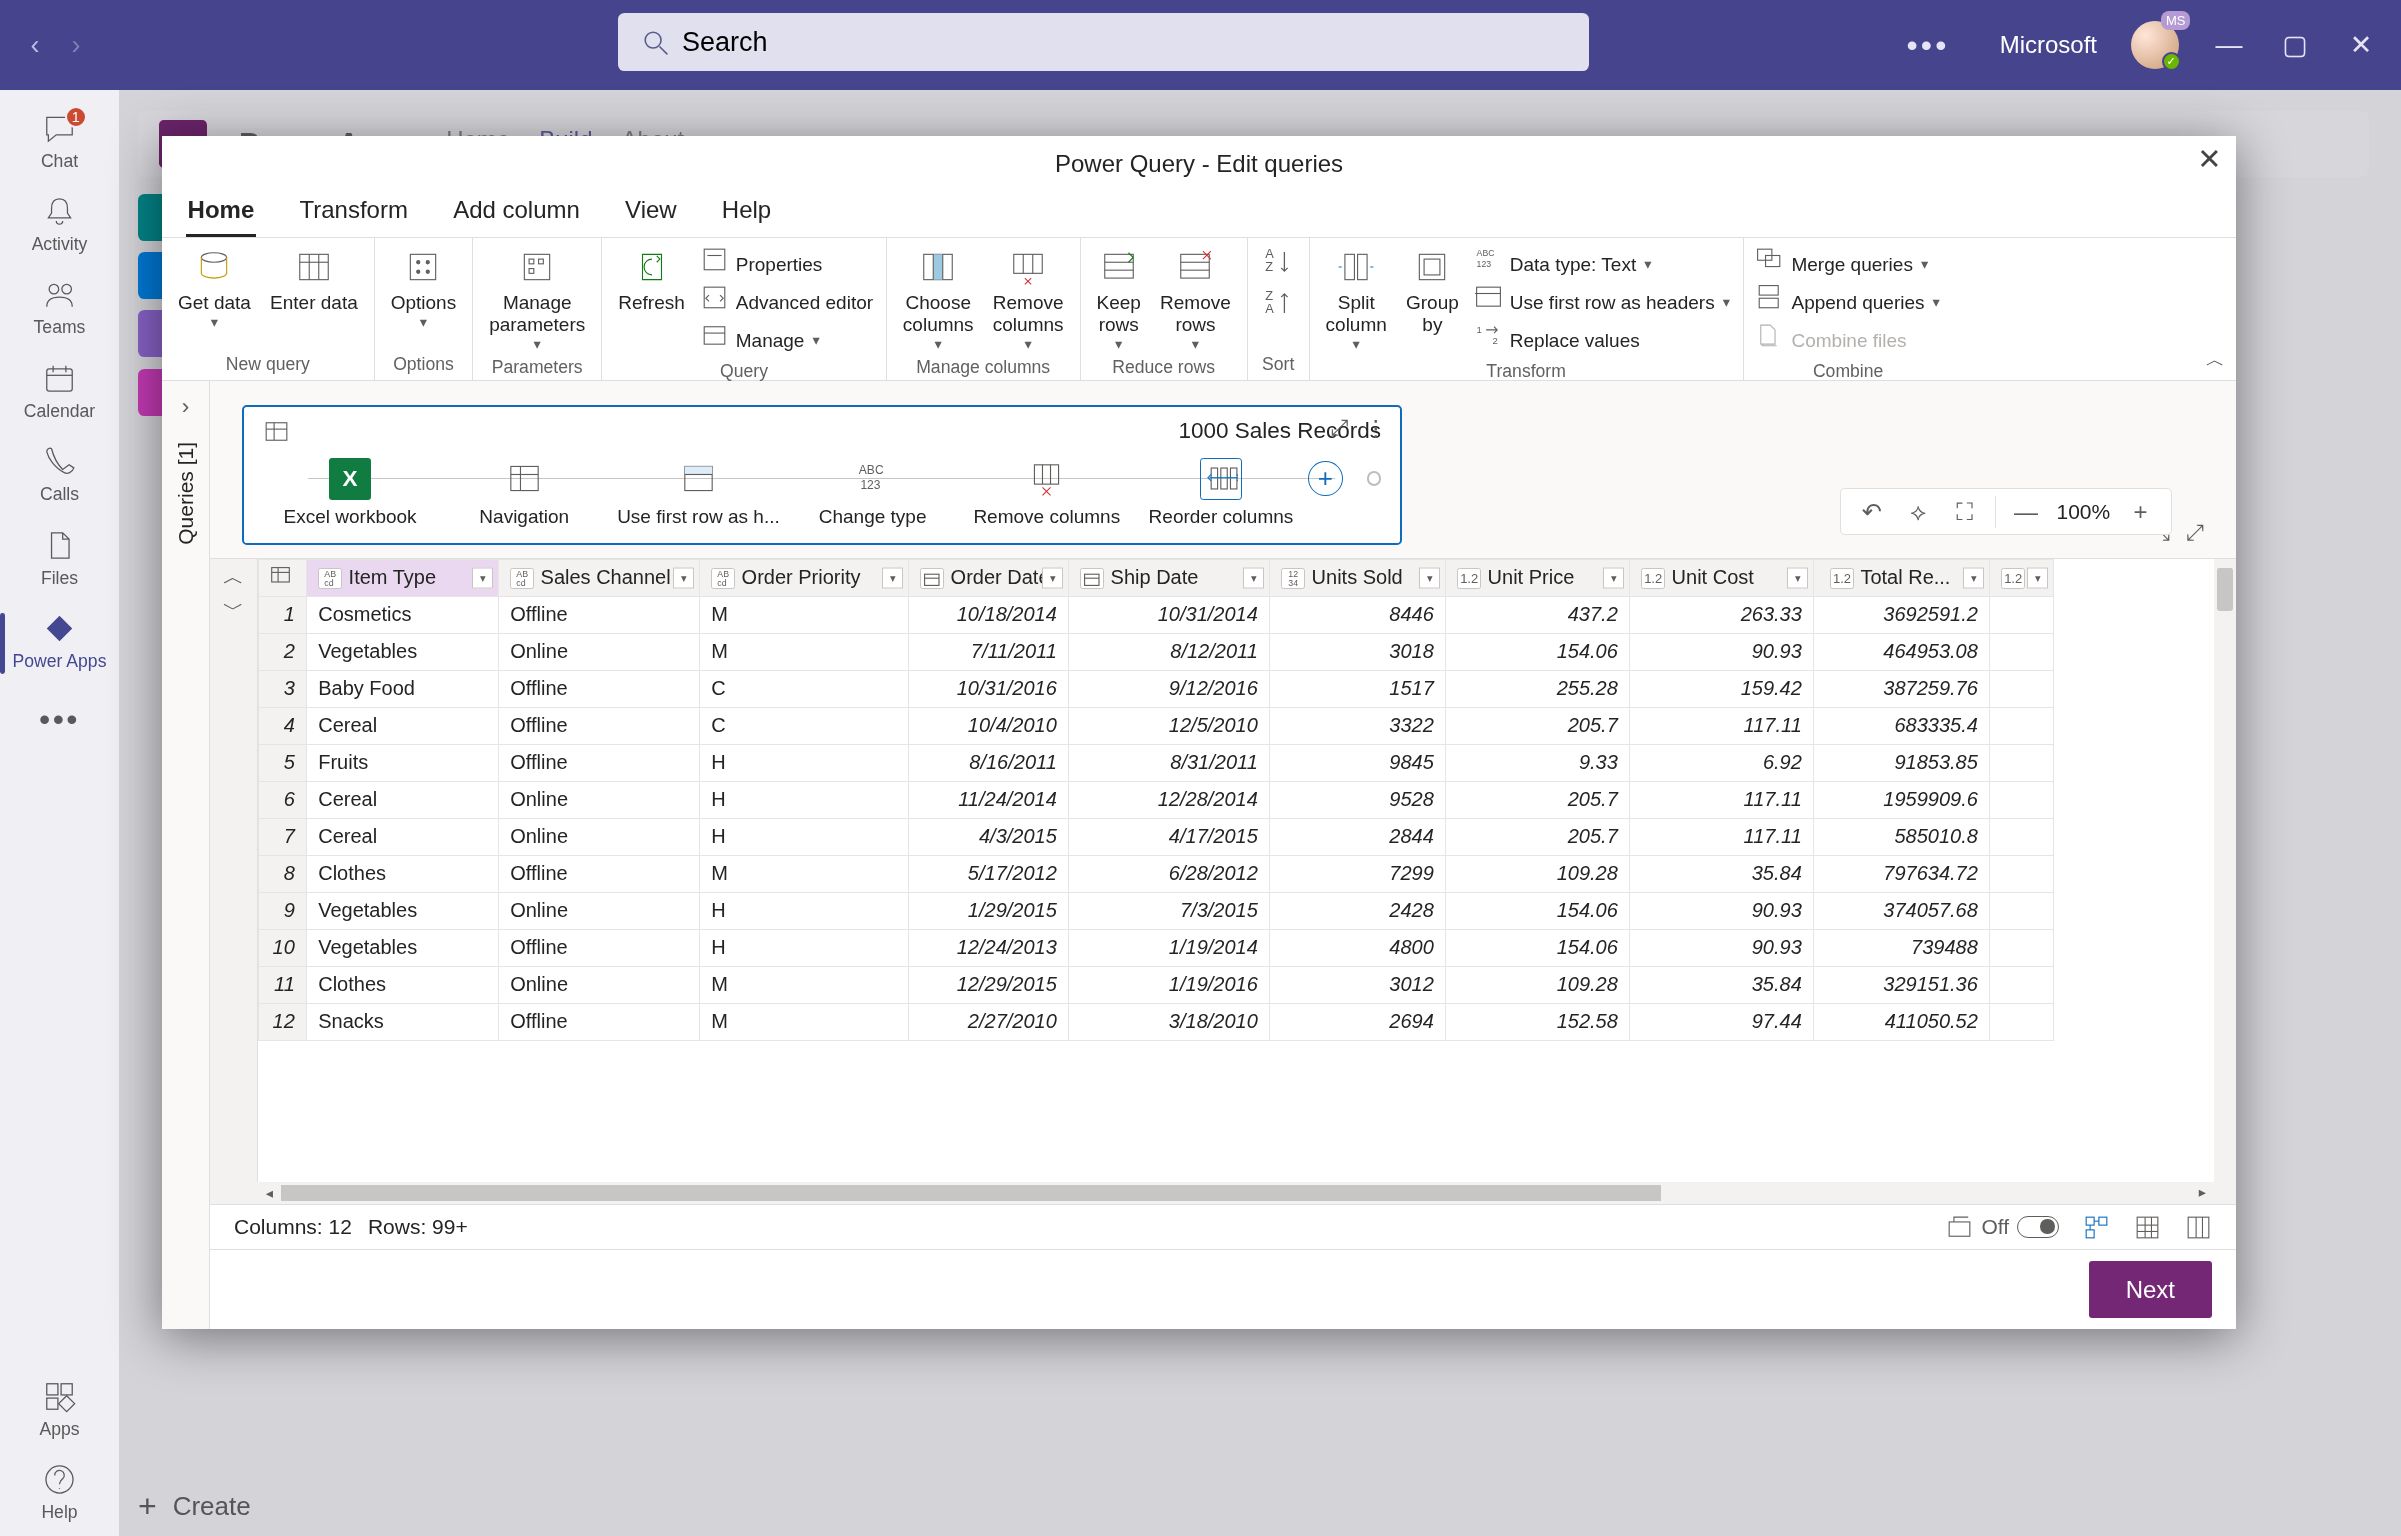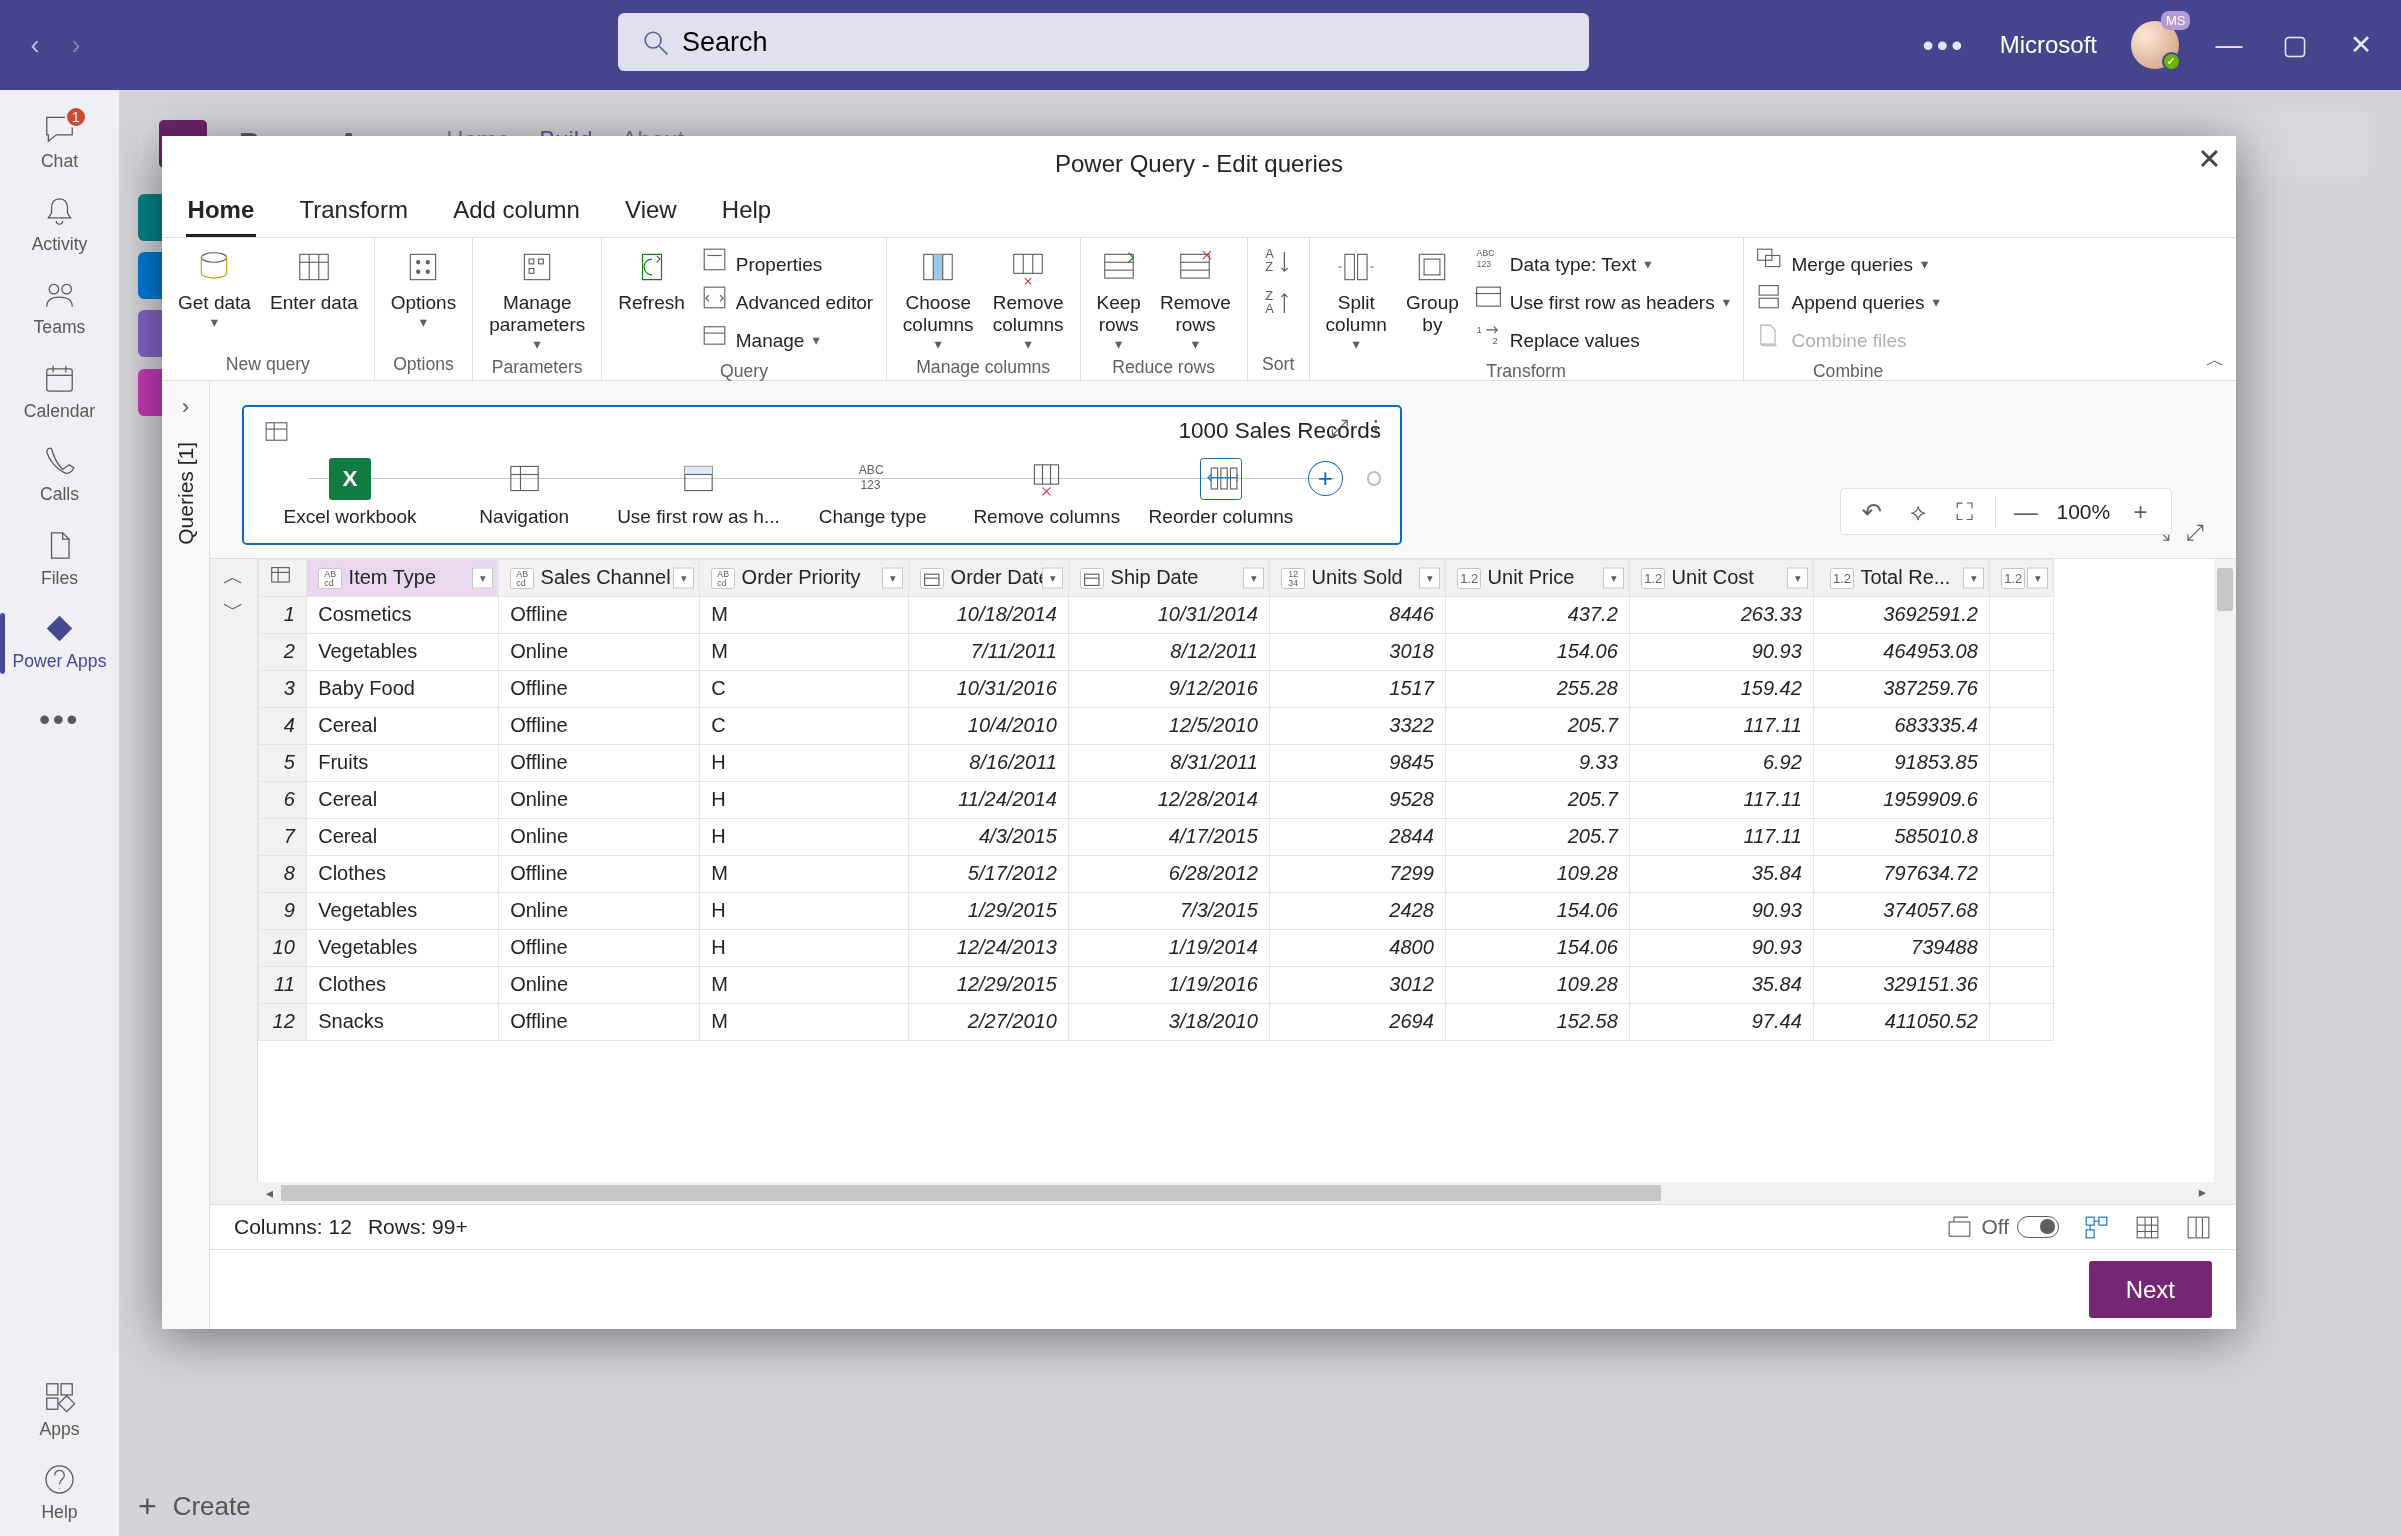--- a/index.html
+++ b/index.html
@@ -7,21 +7,21 @@
 
 
 .teams-bar { height:90px; background:#46448c; display:flex; align-items:center; color:#fff; position:relative; }
 .nav-arrows { display:flex; gap:32px; margin-left:30.5px; }
 .nav-arrows span { font-size:27px; color:#bdbbe5; cursor:pointer; }
 .search-box { position:absolute; left:618px; top:13px; width:971px; height:58px; background:#e0e0ef; border-radius:6.4px; display:flex; align-items:center; padding:0 24px; gap:13px; }
 .search-box svg { width:27px; height:27px; fill:none; stroke:#5b5a8c; stroke-width:2; }
 .search-box span { color:#000000; font-size:27px; }
 .bar-right { position:absolute; right:24px; display:flex; align-items:center; gap:34px; }
 .bar-right .dots { font-size:32px; letter-spacing:3.2px; color:#e5e3f5; }
-.bar-right .org { font-size:24px; color:#fff; }
+.bar-right .org { font-size:24px; color:#fff;margin-left:16px; }
 .avatar { width:48px; height:48px; border-radius:50%; background:radial-gradient(circle at 30% 30%,#ffe6d9,#c99973); position:relative; }
 .avatar .ms-badge { position:absolute; top:-9.6px; right:-11.2px; background:#b49bd3; color:#fff; font-size:13px; padding:1.6px 4.8px; border-radius:8px; }
 .avatar .presence { position:absolute; bottom:-1.6px; right:-1.6px; width:19px; height:19px; border-radius:50%; background:#6bb700; border:2.4px solid #46448c; display:flex; align-items:center; justify-content:center; color:#fff; font-size:11.2px; }
 .win-btn { width:32px; height:32px; display:flex; align-items:center; justify-content:center; color:#e5e3f5; font-size:27px; }
 
 
 .rail { position:absolute; left:0; top:90px; bottom:0; width:119px; background:#f0f0f4; display:flex; flex-direction:column; align-items:center; padding-top:11.2px; }
 .rail-item { width:100%; display:flex; flex-direction:column; align-items:center; gap:4.8px; padding:9.6px 0 13px; color:#595959; font-size:17.6px; cursor:pointer; position:relative; }
 .rail-item.active { color:#444791; }
 .rail-item.active::before { content:""; position:absolute; left:0; top:11.2px; bottom:11.2px; width:4.8px; background:#444791; border-radius:2.4px; }

